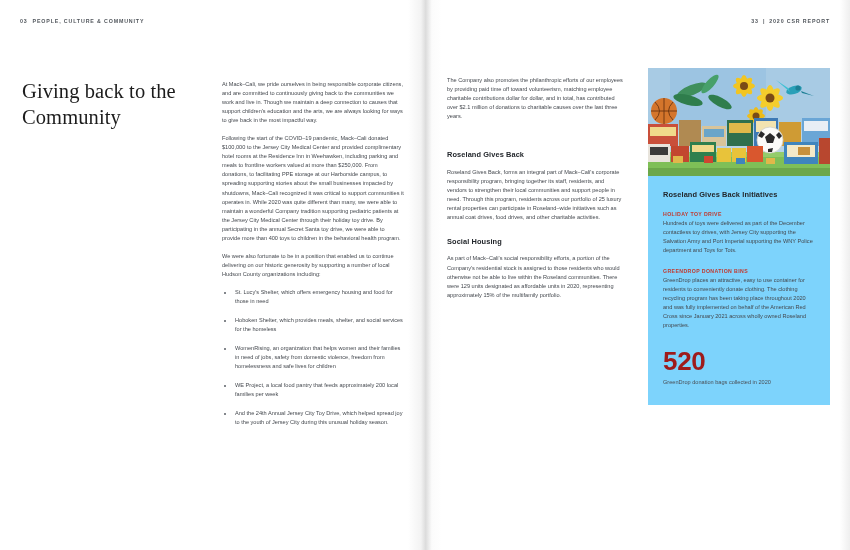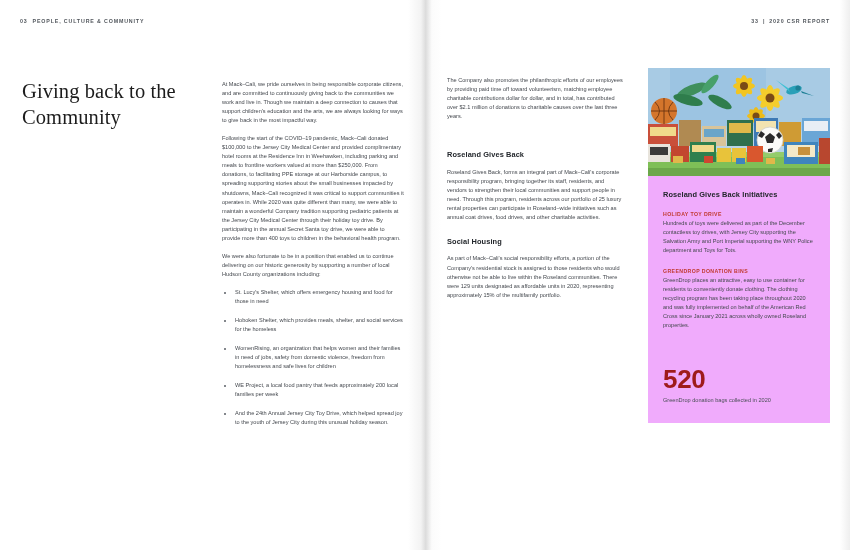--- a/index.html
+++ b/index.html
@@ -137,21 +137,21 @@
     position: relative;
     width: 182px;
     height: 108px;
     overflow: hidden;
     background: #8fb6d8;
   }
   .photo svg { display: block; }
 
   .panel {
     width: 182px;
-    background: #f0abfc;
+    background: #7dd3fc;
     padding: 14px 15px 18px 15px;
     box-sizing: border-box;
   }
   .panel h3 {
     margin: 0 0 12px 0;
     font-size: 7.4px;
     font-weight: bold;
     color: #23272c;
     letter-spacing: 0.1px;
   }
@@ -166,21 +166,21 @@
     margin: 0 0 2px 0;
   }
   .init-body {
     font-size: 5.6px;
     line-height: 1.62;
     color: #44484e;
     margin: 0;
   }
 
   .stat {
-    margin-top: 36px;
+    margin-top: 18px;
   }
   .stat-value {
     font-size: 26px;
     line-height: 1;
     font-weight: bold;
     color: #9e1b1b;
     letter-spacing: -0.3px;
     margin: 0 0 4px 0;
   }
   .stat-caption {

